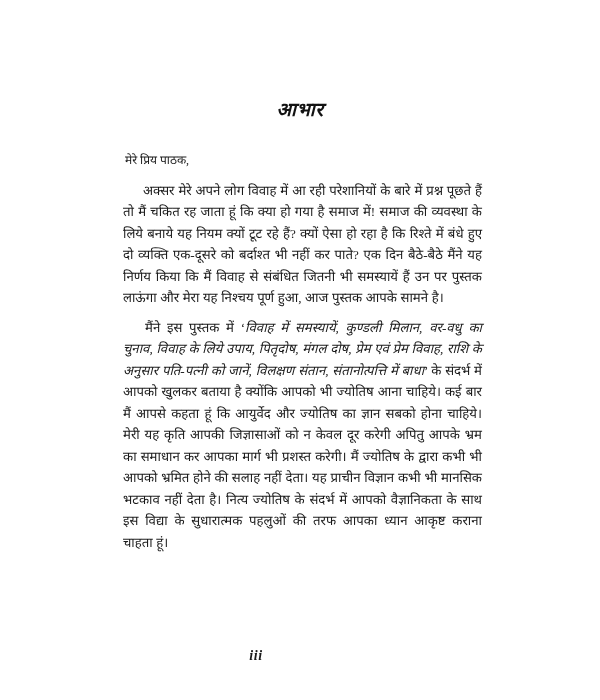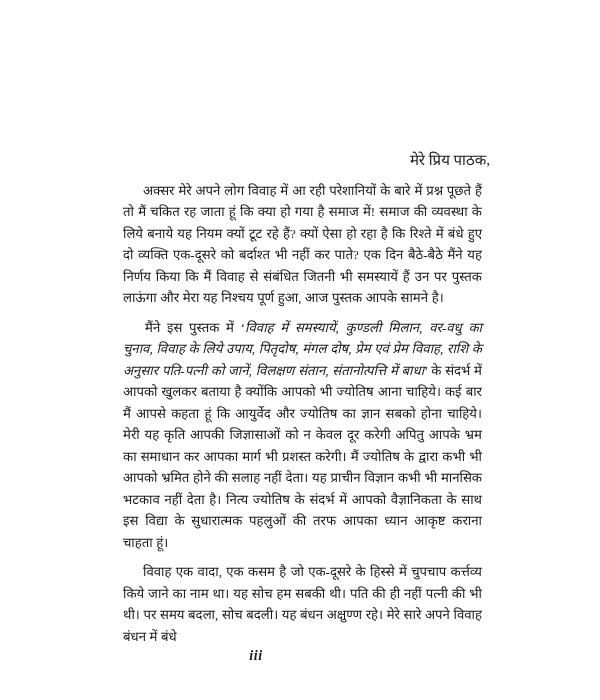--- a/index.html
+++ b/index.html
@@ -37,23 +37,23 @@
   }
 
   .text-block {
     position: absolute;
     top: 150px;
     left: 115px;
     width: 375px;
   }
 
   .salutation {
-    font-size: 15px;
+    font-size: 12px;
     line-height: 21.5px;
-    text-align: right;
+    text-align: left;
     color: #1a1a1a;
     margin: 0 0 0 10px;
     white-space: pre;
   }
 
   p.para {
     font-size: 13.2px;
     line-height: 21.5px;
     text-align: justify;
     text-align-last: left;
@@ -84,28 +84,28 @@
     letter-spacing: 0.6px;
     color: #1a1a1a;
     font-family: "Liberation Serif", "DejaVu Serif", serif;
   }
 </style>
 </head>
 <body>
 
 <div class="page">
 
+  <div class="page-title">आभार</div>
 
   <div class="text-block">
 
     <div class="salutation">मेरे प्रिय पाठक,</div>
 
     <p class="para">अक्सर मेरे अपने लोग विवाह में आ रही परेशानियों के बारे में प्रश्न पूछते हैं तो मैं चकित रह जाता हूं कि क्या हो गया है समाज में! समाज की व्यवस्था के लिये बनाये यह नियम क्यों टूट रहे हैं? क्यों ऐसा हो रहा है कि रिश्ते में बंधे हुए दो व्यक्ति एक-दूसरे को बर्दाश्त भी नहीं कर पाते? एक दिन बैठे-बैठे मैंने यह निर्णय किया कि मैं विवाह से संबंधित जितनी भी समस्यायें हैं उन पर पुस्तक लाऊंगा और मेरा यह निश्चय पूर्ण हुआ, आज पुस्तक आपके सामने है।</p>
 
     <p class="para tight"><span>मैंने इस पुस्तक में ‘</span><span class="quoted">विवाह में समस्यायें, कुण्डली मिलान, वर-वधु का चुनाव, विवाह के लिये उपाय, पितृदोष, मंगल दोष, प्रेम एवं प्रेम विवाह, राशि के अनुसार पति-पत्नी को जानें, विलक्षण संतान, संतानोत्पत्ति में बाधा</span><span>’ के संदर्भ में आपको खुलकर बताया है क्योंकि आपको भी ज्योतिष आना चाहिये। कई बार मैं आपसे कहता हूं कि आयुर्वेद और ज्योतिष का ज्ञान सबको होना चाहिये। मेरी यह कृति आपकी जिज्ञासाओं को न केवल दूर करेगी अपितु आपके भ्रम का समाधान कर आपका मार्ग भी प्रशस्त करेगी। मैं ज्योतिष के द्वारा कभी भी आपको भ्रमित होने की सलाह नहीं देता। यह प्राचीन विज्ञान कभी भी मानसिक भटकाव नहीं देता है। नित्य ज्योतिष के संदर्भ में आपको वैज्ञानिकता के साथ इस विद्या के सुधारात्मक पहलुओं की तरफ आपका ध्यान आकृष्ट कराना चाहता हूं।</span></p>
 
-    <p class="para">विवाह एक वादा, एक कसम है जो एक-दूसरे के हिस्से में चुपचाप कर्त्तव्य किये जाने का नाम था। यह सोच हम सबकी थी। पति की ही नहीं पत्नी की भी थी। पर समय बदला, सोच बदली। यह बंधन अक्षुण्ण रहे। मेरे सारे अपने विवाह बंधन में बंधे</p>
 
   </div>
 
   <div class="page-number">iii</div>
 
 </div>
 
 </body></html>

